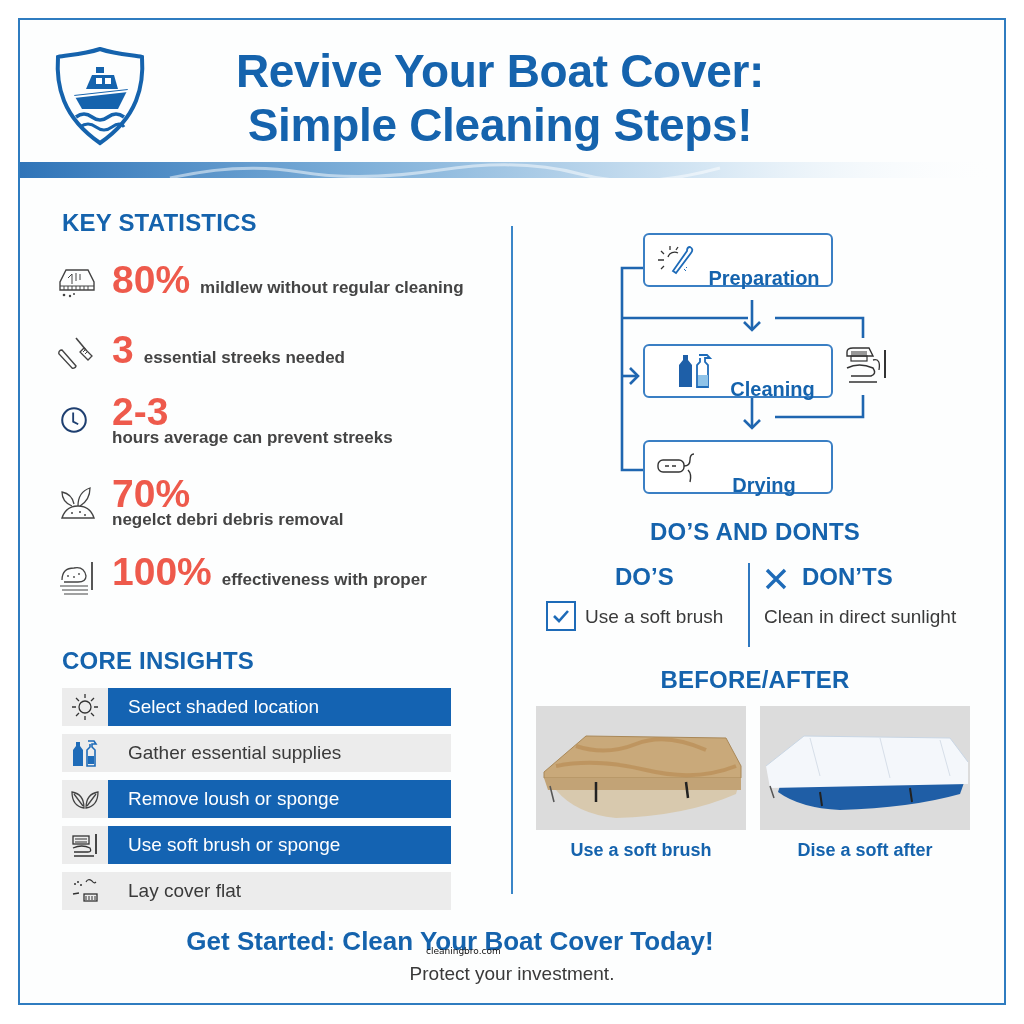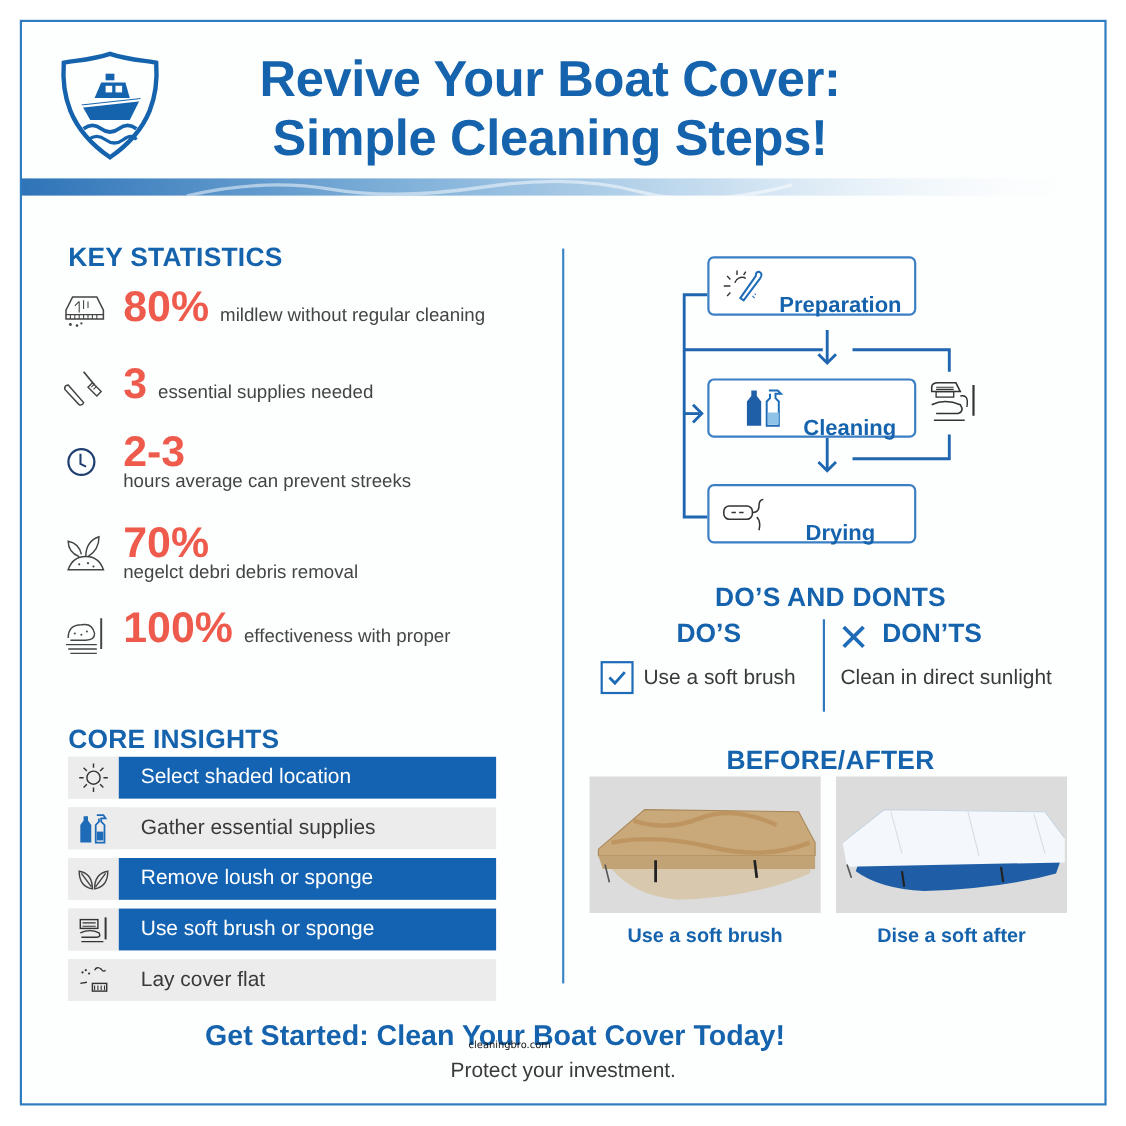--- a/index.html
+++ b/index.html
@@ -7,27 +7,27 @@
   body { font-family: "Liberation Sans", "DejaVu Sans", sans-serif; color: #333; position: relative; }
 
   .frame { position: absolute; left: 18px; top: 18px; width: 988px; height: 987px; border: 2px solid #2f7cc0; background: #fdfefe; }
 
   
   .logo { position: absolute; left: 52px; top: 45px; width: 96px; height: 102px; }
   .title { position: absolute; left: 180px; top: 44px; width: 640px; text-align: center; color: #1563ad; font-weight: 700; font-size: 46px; line-height: 54px; letter-spacing: -0.3px; }
   .wave-band { position: absolute; left: 20px; top: 162px; width: 984px; height: 16px; overflow: hidden; }
 
   
-  .h-section { position: absolute; color: #1563ad; font-weight: 700; font-size: 24px; letter-spacing: 0.2px; margin-top: 12px; }
+  .h-section { position: absolute; color: #1563ad; font-weight: 700; font-size: 24px; letter-spacing: 0.2px; }
 
   
   .stat { position: absolute; left: 58px; display: flex; align-items: flex-start; }
   .stat-icon { width: 38px; height: 38px; margin-right: 16px; flex: none; }
   .stat-num { color: #ee5a4c; font-weight: 700; font-size: 39px; line-height: 40px; }
-  .stat-text { color: #444; font-size: 17px; }
+  .stat-text { color: #444; font-size: 17px; font-weight: bold; }
   .stat-inline { display: flex; align-items: baseline; gap: 10px; }
 
   
   .insight { position: absolute; left: 62px; width: 389px; height: 38px; display: flex; background: #ececec; justify-content: space-between; }
   .insight .ico { width: 46px; height: 38px; display: flex; align-items: center; justify-content: center; background: #ececec; }
   .insight .lbl { flex: 1; display: flex; align-items: center; padding-left: 20px; font-size: 19px; color: #3a3a3a; }
   .insight.hl .lbl { background: #1463b2; color: #fff; }
 
   .vdivider { position: absolute; left: 511px; top: 226px; width: 2px; height: 668px; background: #3a86c8; }
 
@@ -107,21 +107,21 @@
 
 <div class="stat" style="top:330px;">
   <svg class="stat-icon" viewBox="0 0 38 38" style="margin-top:4px;">
     <path d="M4 16 L18 32 a3 3 0 0 1 -4 2 L1 20 a3 3 0 0 1 3 -4 Z" fill="none" stroke="#444" stroke-width="1.4"></path>
     <path d="M18 4 L28 16" stroke="#444" stroke-width="1.6"></path>
     <path d="M26 14 L34 22 L30 26 L22 18 Z" fill="none" stroke="#444" stroke-width="1.3"></path>
     <path d="M27 20 l3 -3 M25 18 l3 -3" stroke="#444" stroke-width="1"></path>
   </svg>
   <div class="stat-inline">
     <span class="stat-num">3</span>
-    <span class="stat-text">essential supplies needed</span>
+    <span class="stat-text">essential streeks needed</span>
   </div>
 </div>
 
 <div class="stat" style="top:392px;">
   <svg class="stat-icon" viewBox="0 0 38 38" style="margin-top:12px;width:32px;height:32px;margin-right:22px;">
     <circle cx="19" cy="19" r="14" fill="none" stroke="#1e3f70" stroke-width="2.4"></circle>
     <path d="M18 10 L18 21 L24 24" fill="none" stroke="#1e3f70" stroke-width="2.2"></path>
   </svg>
   <div>
     <div class="stat-num">2-3</div>

